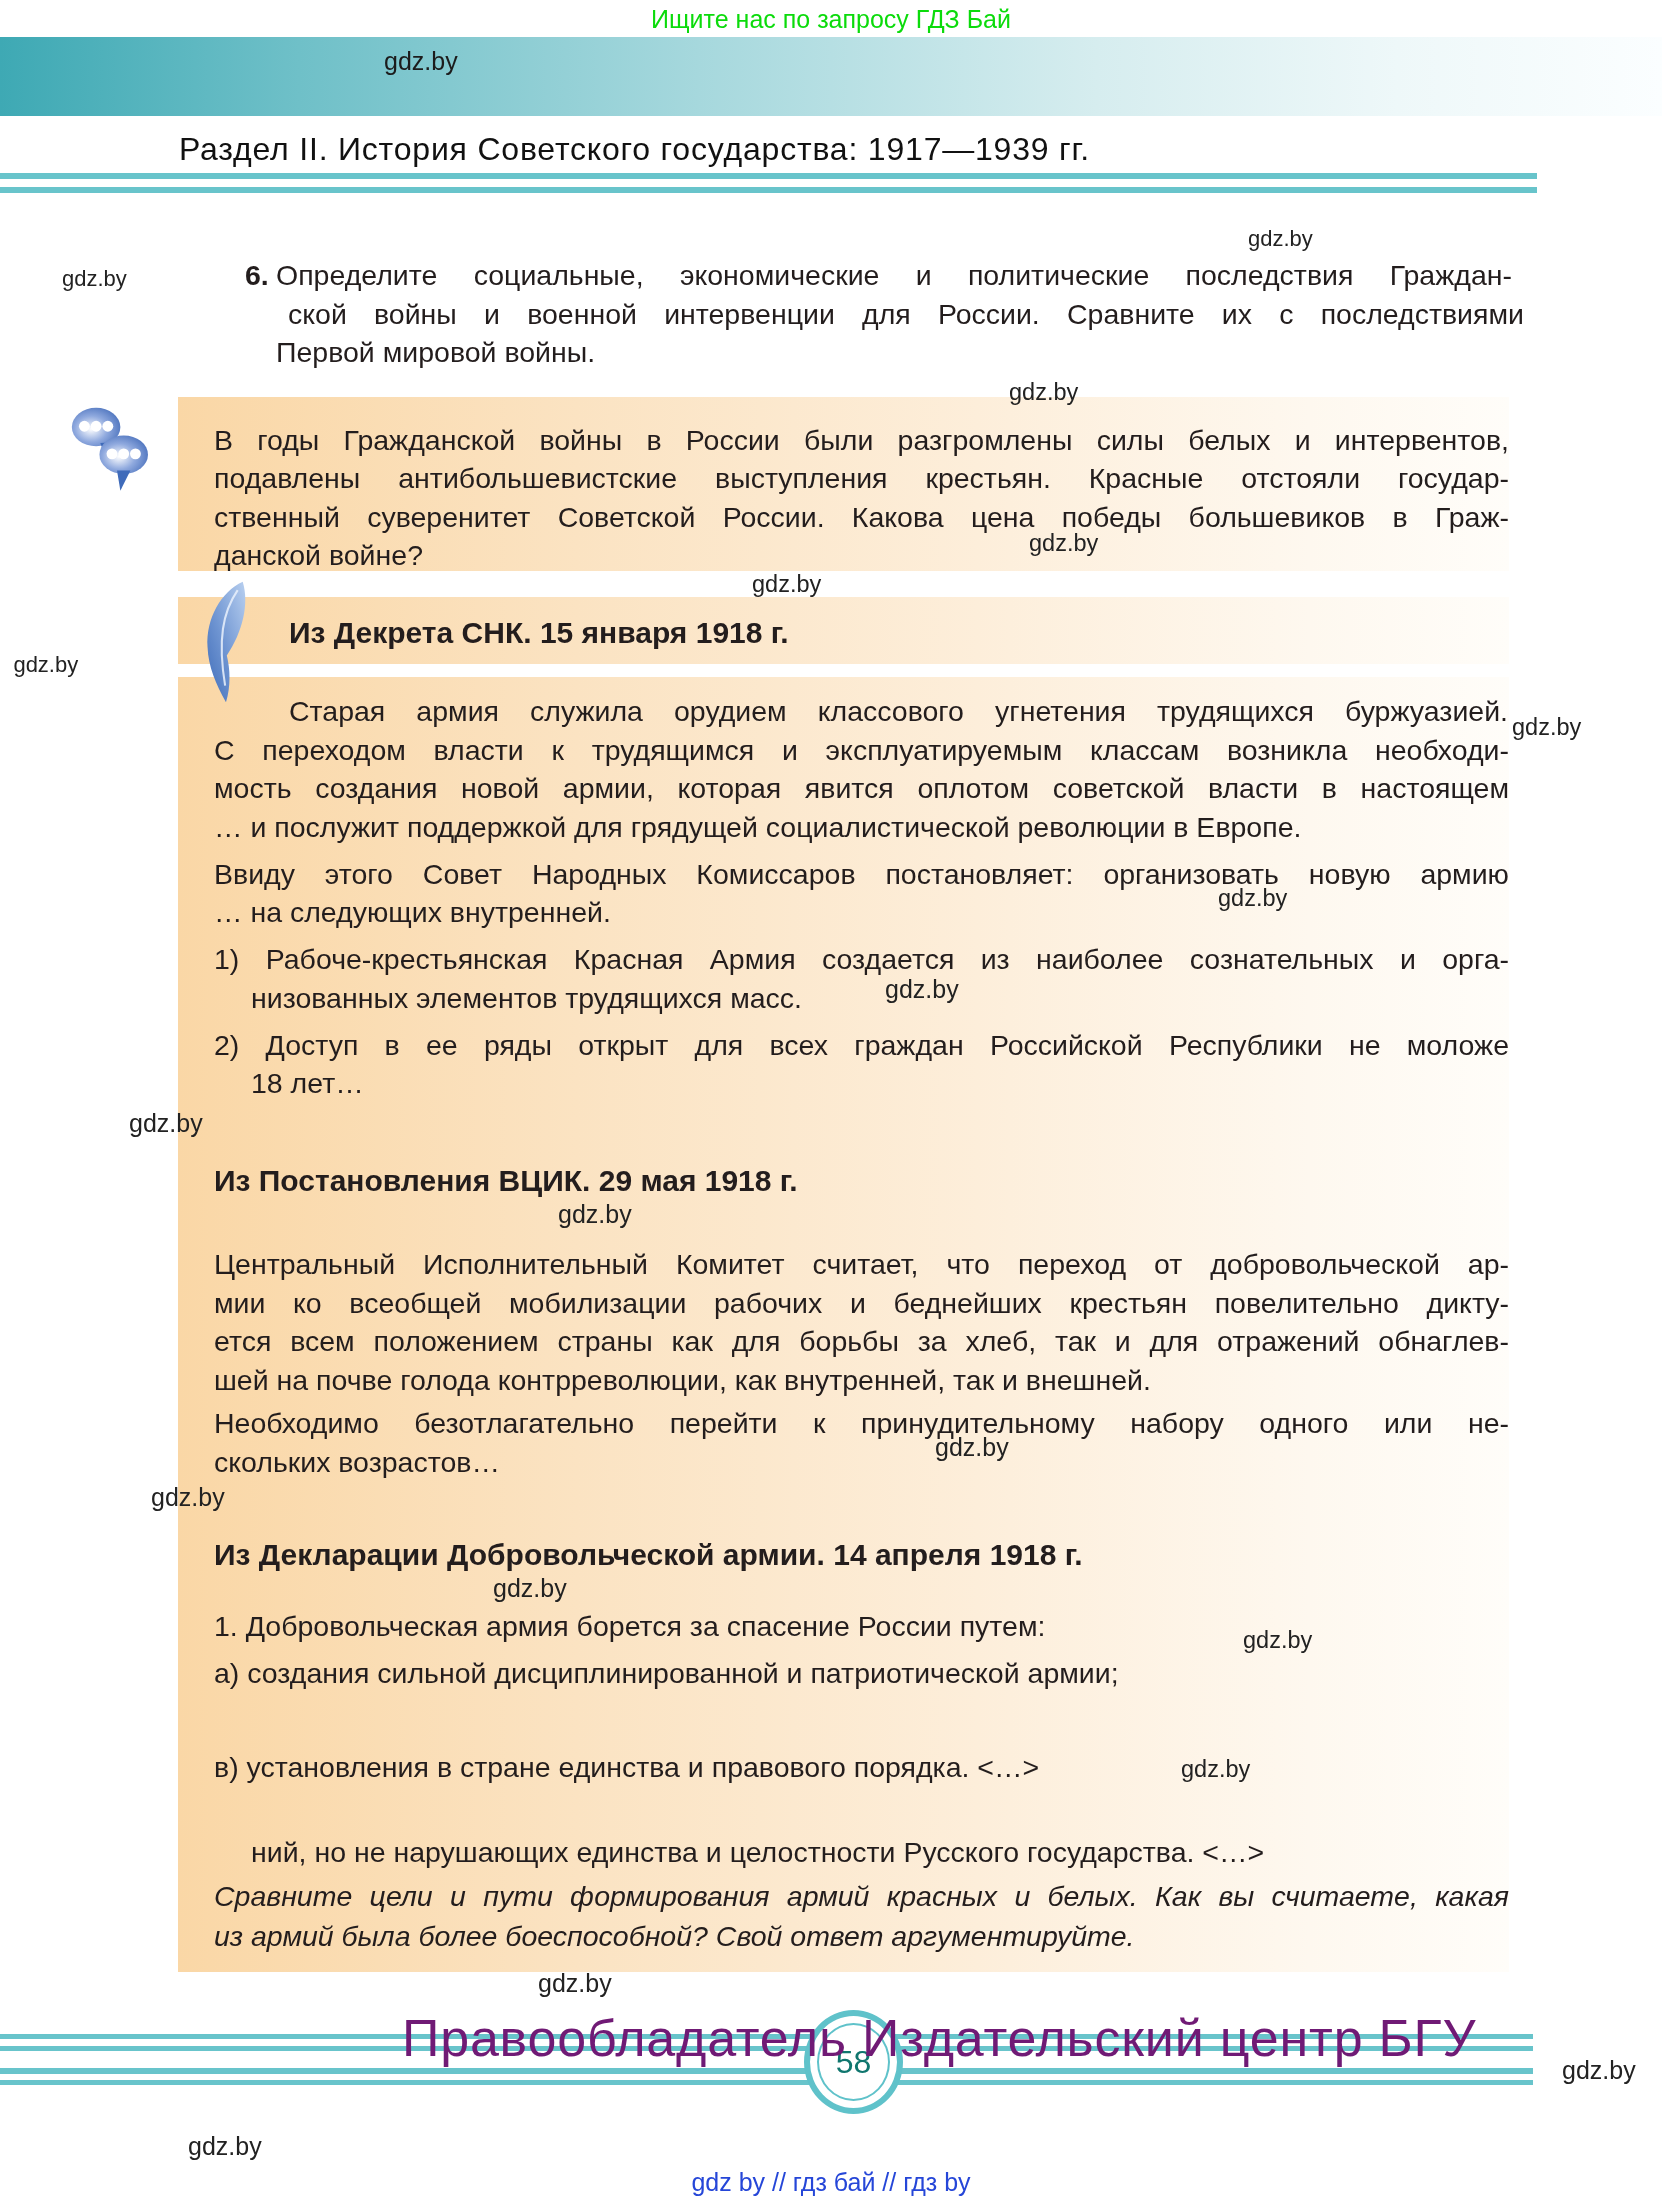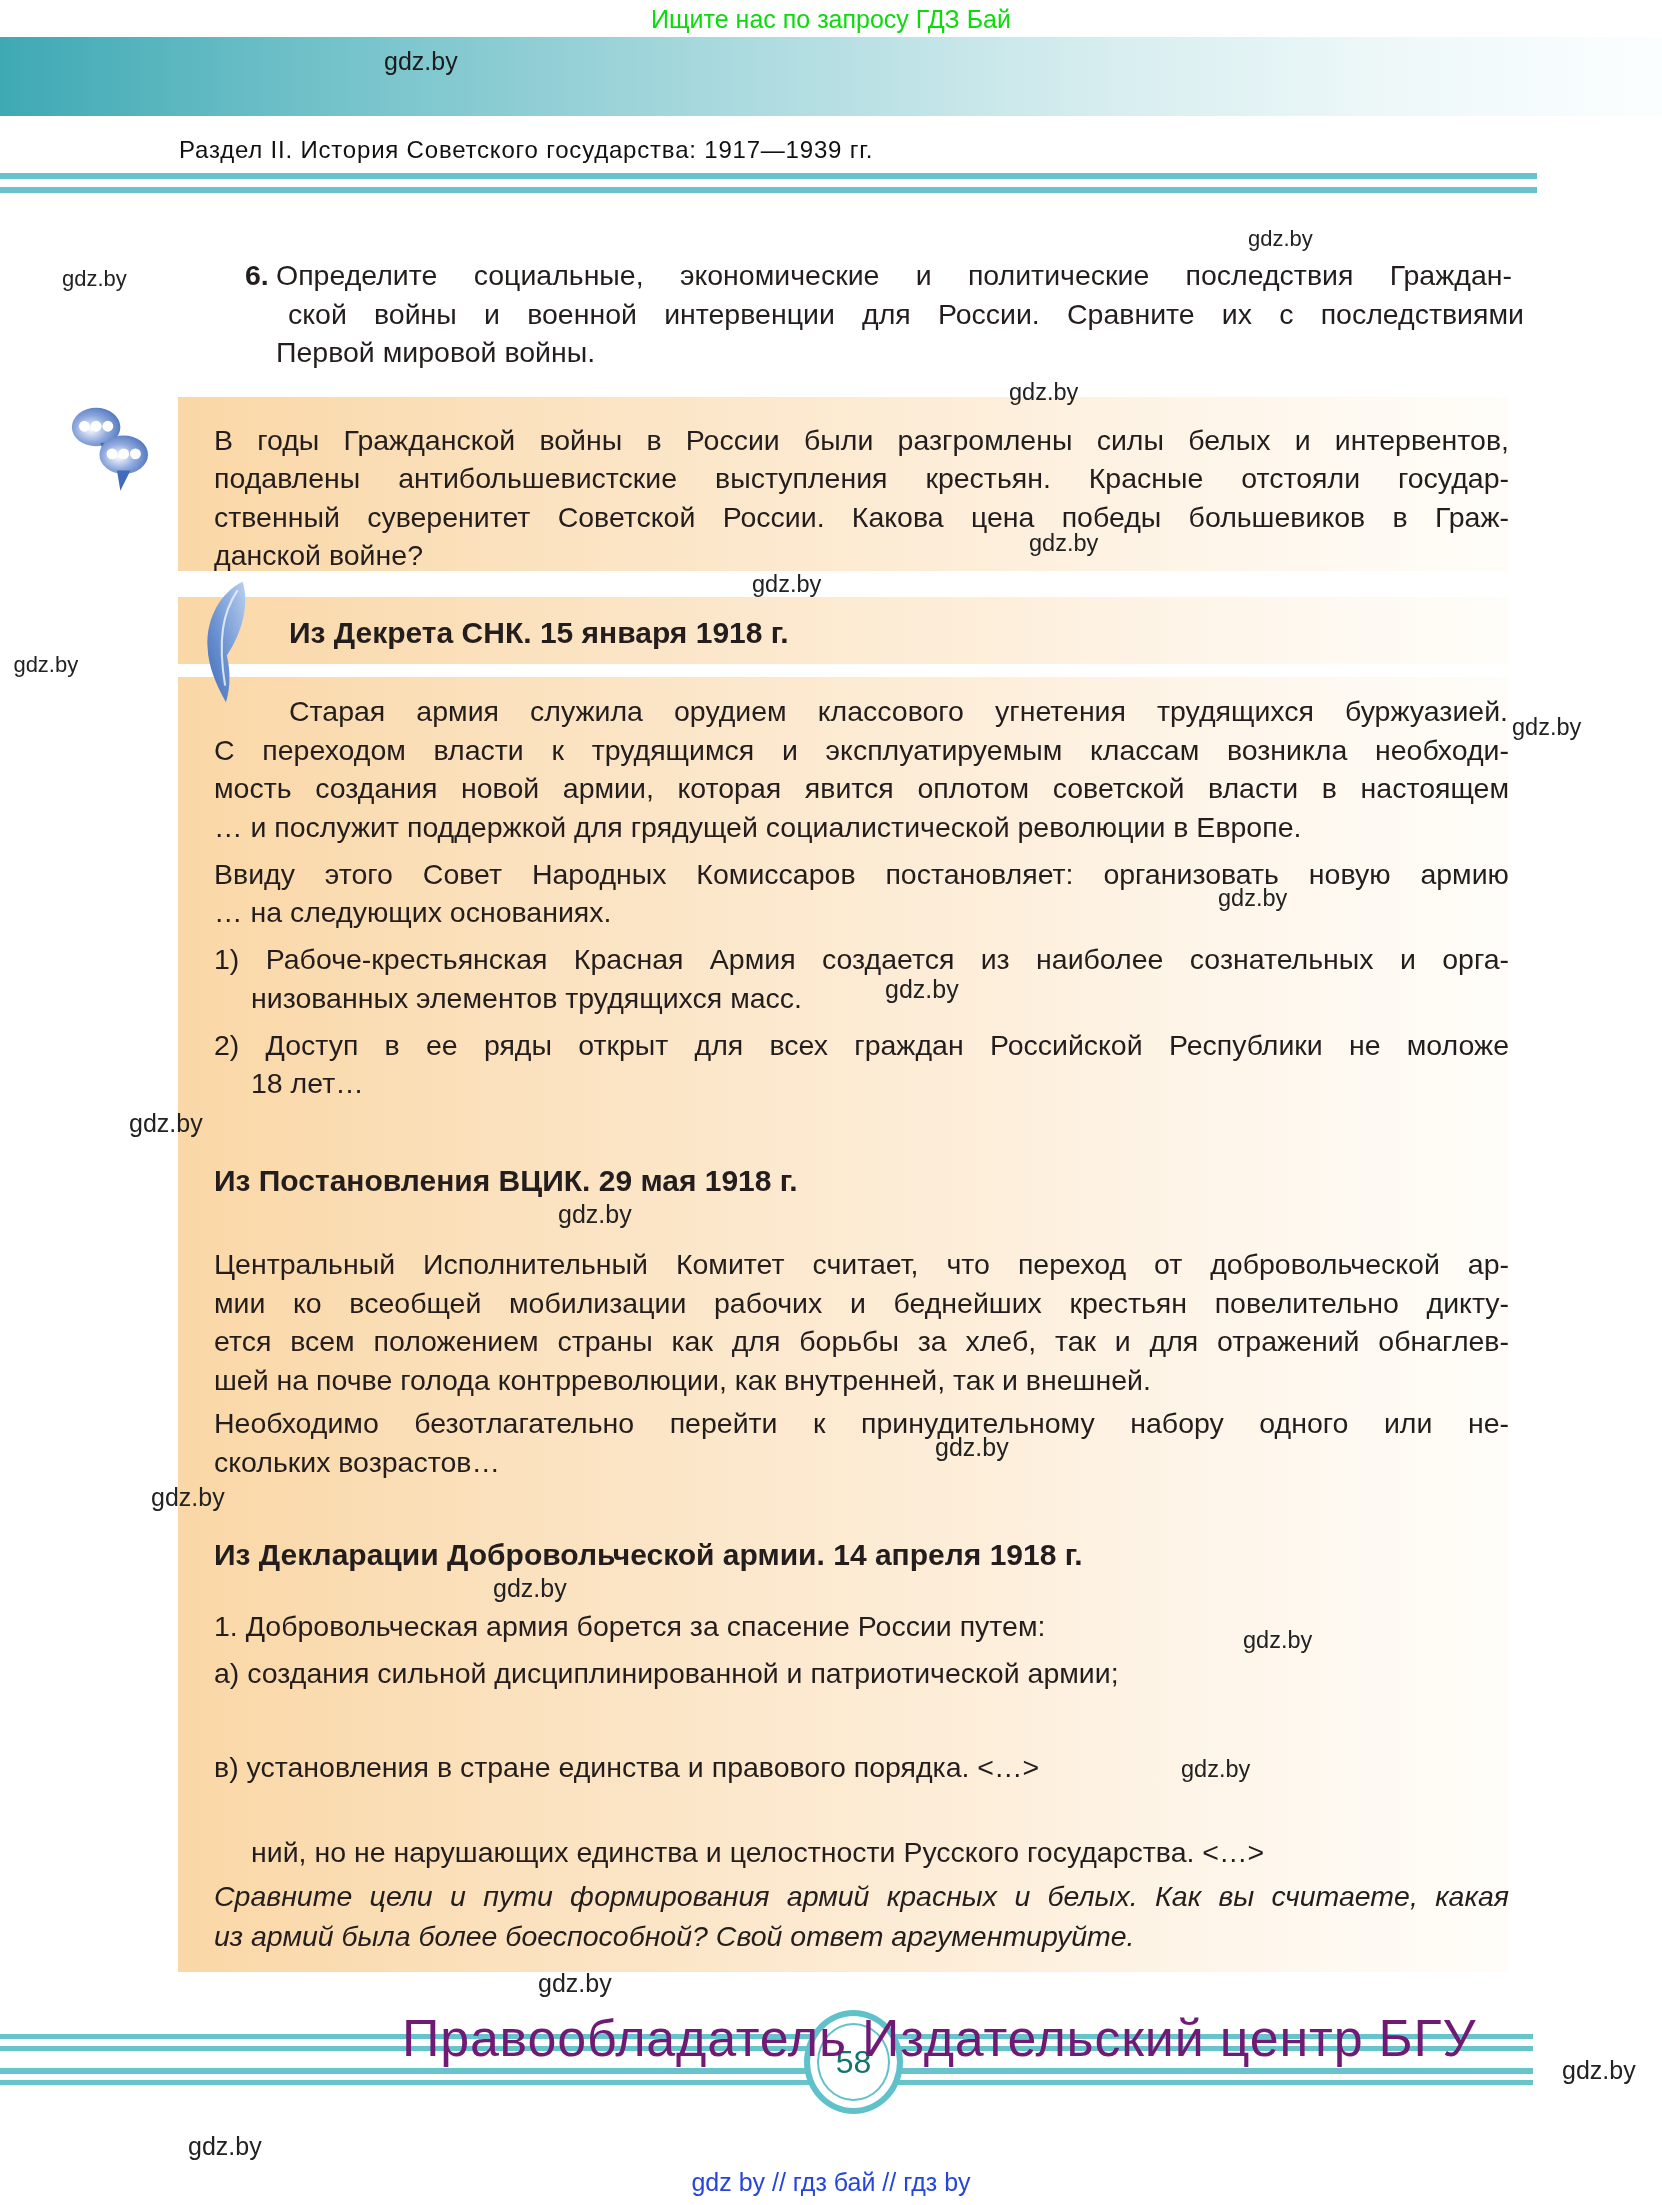--- a/index.html
+++ b/index.html
@@ -4,21 +4,21 @@
 <style>
   html,body{margin:0;padding:0;background:#fff;}
   .page{position:relative;width:1662px;height:2205px;background:#ffffff;overflow:hidden;
         font-family:"Liberation Sans","DejaVu Sans",sans-serif;color:#231d1d;}
   
   .green-notice{position:absolute;top:5px;left:0;width:100%;text-align:center;
         font-size:25px;line-height:28.5px;color:#0bdb0b;z-index:4;}
   .teal-band{position:absolute;top:37px;left:0;width:1662px;height:79px;z-index:0;
         background:linear-gradient(90deg,#3ea9b4 0%,#6fc0c8 18%,#a6d8dd 42%,#d6edef 66%,#eef8f9 84%,#fbfeff 100%);}
   .band-wm{position:absolute;left:384px;top:47px;font-size:25px;color:#1c1c1c;z-index:4;}
-  .section-title{position:absolute;left:179px;top:131px;font-size:24px;letter-spacing:0.8px;
+  .section-title{position:absolute;left:179px;top:131px;font-size:32px;letter-spacing:0.8px;
         line-height:37px;color:#111;white-space:nowrap;z-index:4;}
   .rule{position:absolute;left:0;background:#68c4cb;z-index:1;}
   
   .line{position:absolute;font-size:28.5px;line-height:39px;height:39px;color:#231d1d;
         white-space:nowrap;z-index:4;}
   .lj{white-space:normal;text-align:justify;text-align-last:justify;text-justify:inter-word;}
   .b{font-weight:bold;}
   .it{font-style:italic;}
   .head{font-size:30px;font-weight:bold;}
   
@@ -108,21 +108,21 @@
   </svg>
 
   <div class="peach" style="top:677px;height:1295px"></div>
 
   <div class="line lj" style="left:289px;top:692px;width:1219px">Старая армия служила орудием классового угнетения трудящихся буржуазией.</div>
   <div class="line lj" style="left:214px;top:731px;width:1295px">С переходом власти к трудящимся и эксплуатируемым классам возникла необходи-</div>
   <div class="line" style="left:214px;top:808px">… и послужит поддержкой для грядущей социалистической революции в Европе.</div>
   <div class="line lj" style="left:214px;top:769px;width:1295px">мость создания новой армии, которая явится оплотом советской власти в настоящем</div>
 
   <div class="line lj" style="left:214px;top:855px;width:1295px">Ввиду этого Совет Народных Комиссаров постановляет: организовать новую армию</div>
-  <div class="line" style="left:214px;top:893px">… на следующих основаниях.</div>
+  <div class="line" style="left:214px;top:893px">… на следующих внутренней.</div>
 
   <div class="line lj" style="left:214px;top:940px;width:1295px">1) Рабоче-крестьянская Красная Армия создается из наиболее сознательных и орга-</div>
   <div class="line" style="left:251px;top:979px">низованных элементов трудящихся масс.</div>
   <div class="line lj" style="left:214px;top:1026px;width:1295px">2) Доступ в ее ряды открыт для всех граждан Российской Республики не моложе</div>
   <div class="line" style="left:251px;top:1064px">18 лет…</div>
 
   <div class="wm" style="left:1512px;top:714px;font-size:23.5px">gdz.by</div>
   <div class="wm" style="left:1218px;top:885px;font-size:23.5px">gdz.by</div>
   <div class="wm" style="left:885px;top:975px;font-size:25px">gdz.by</div>
   <div class="wm" style="left:129px;top:1109px;font-size:25px">gdz.by</div>

